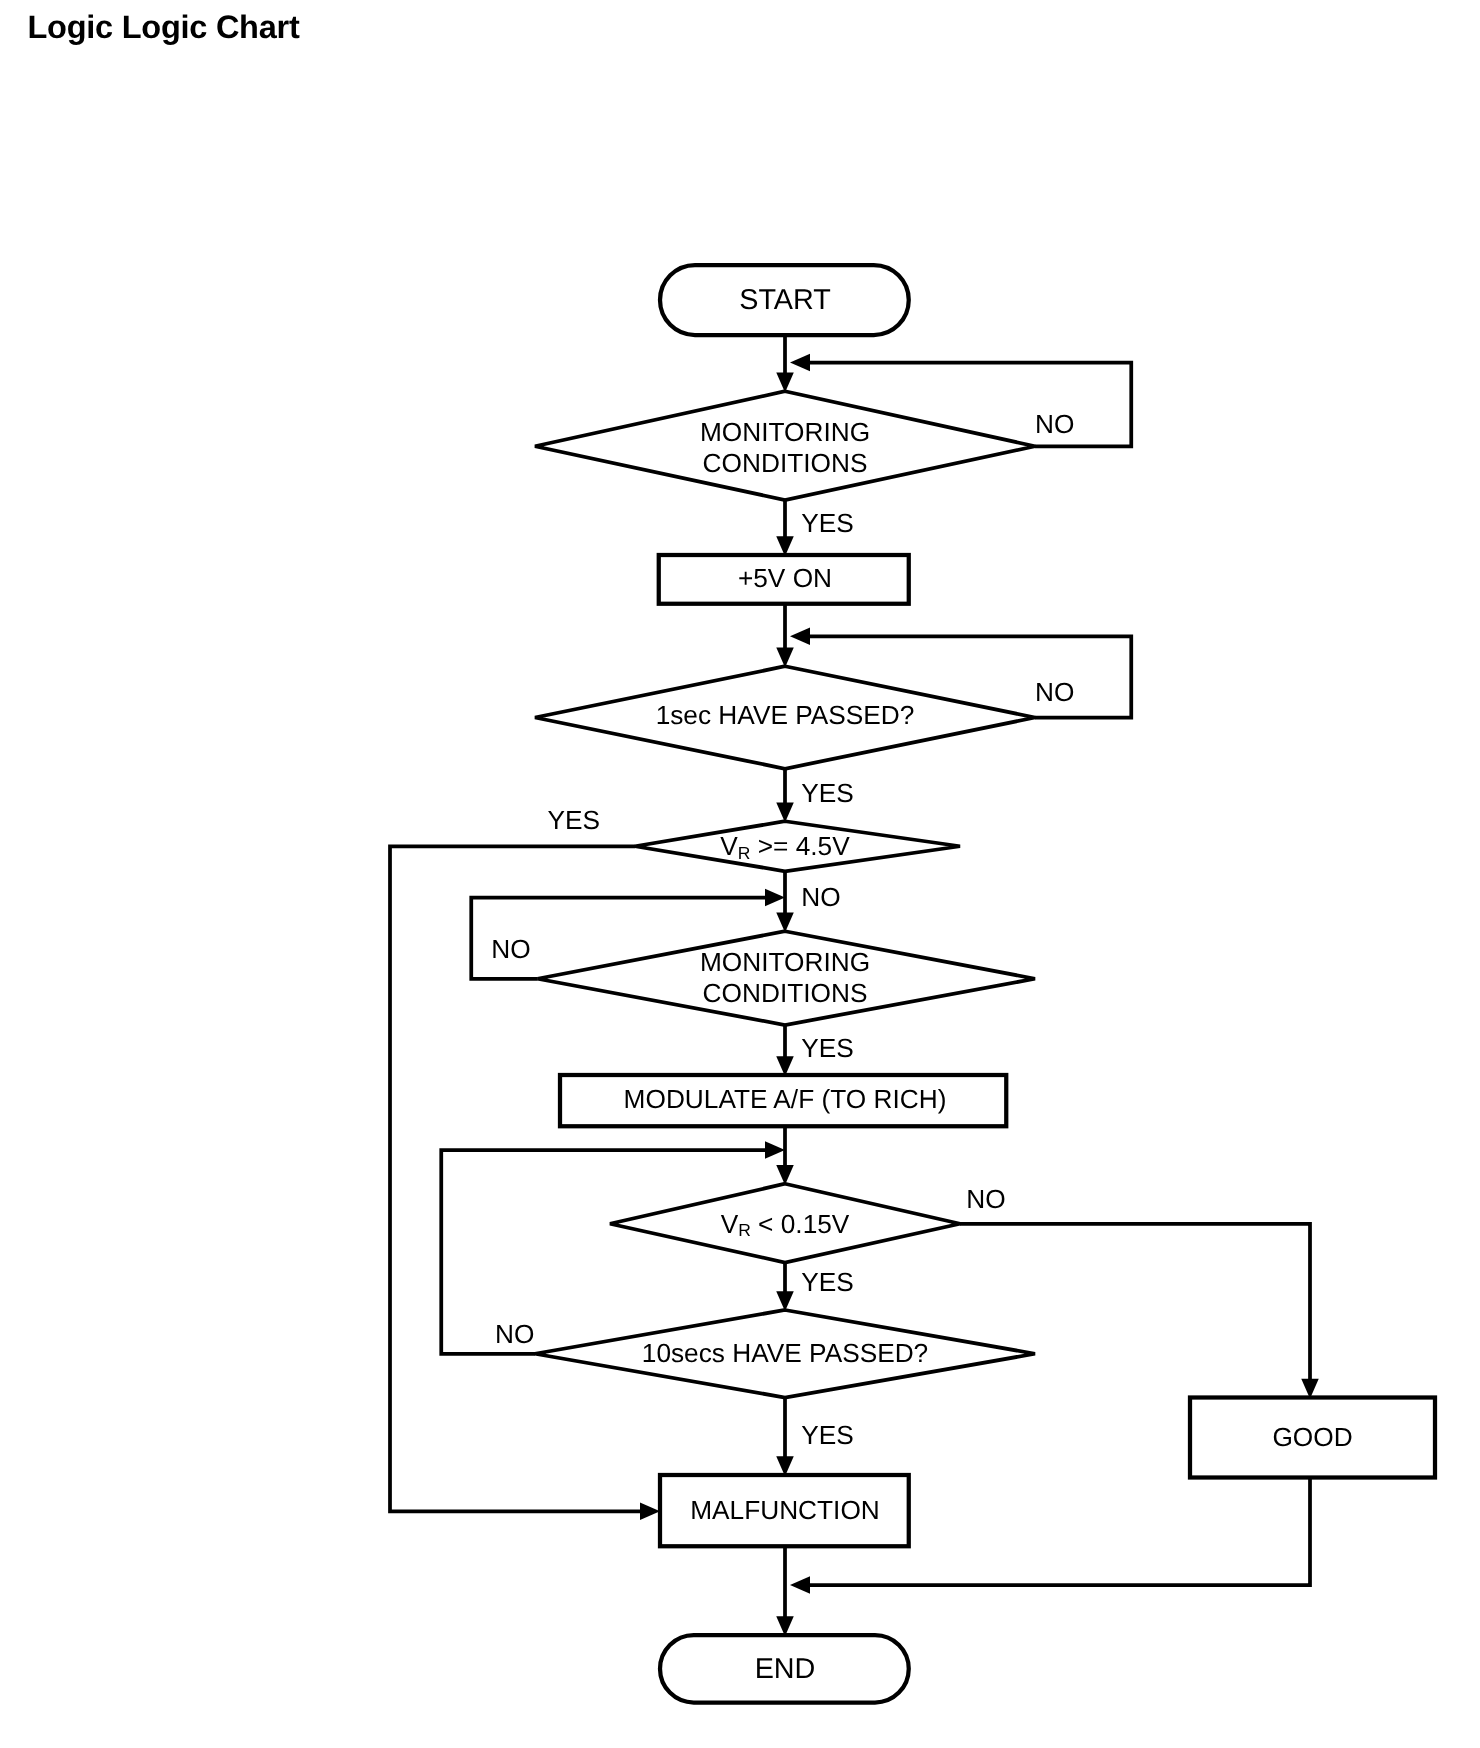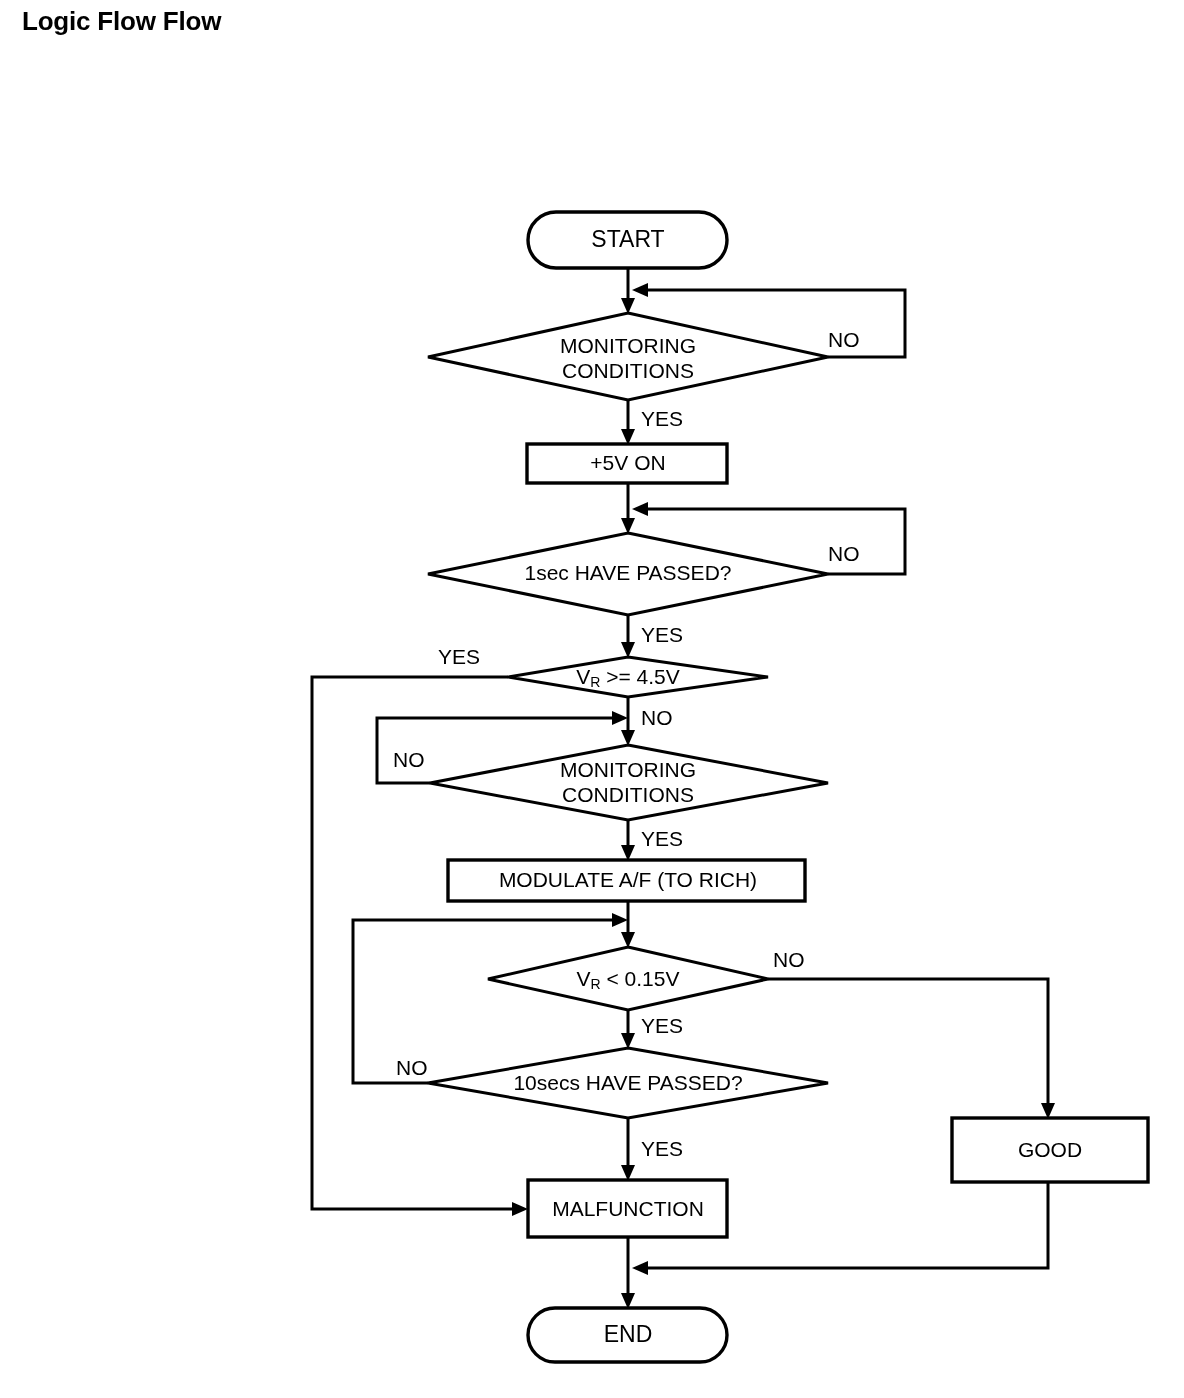--- a/index.html
+++ b/index.html
@@ -76,21 +76,21 @@
   .arrowhead {
     fill: #000000;
     stroke: none;
   }
 </style>
 </head>
 <body>
 
 <div id="page">
 
-  <div id="chart-title">Logic Flow Flow</div>
+  <div id="chart-title">Logic Logic Chart</div>
 
   <svg id="flow-svg" viewBox="0 0 1184 1398">
 
     <g>
       <path class="edge" d="M 628 268 L 628 305"></path>
       <polygon class="arrowhead" points="628,314 621,298 635,298"></polygon>
     </g>
 
     <g>
       <path class="edge" d="M 828 357 L 905 357 L 905 290 L 646 290"></path>

